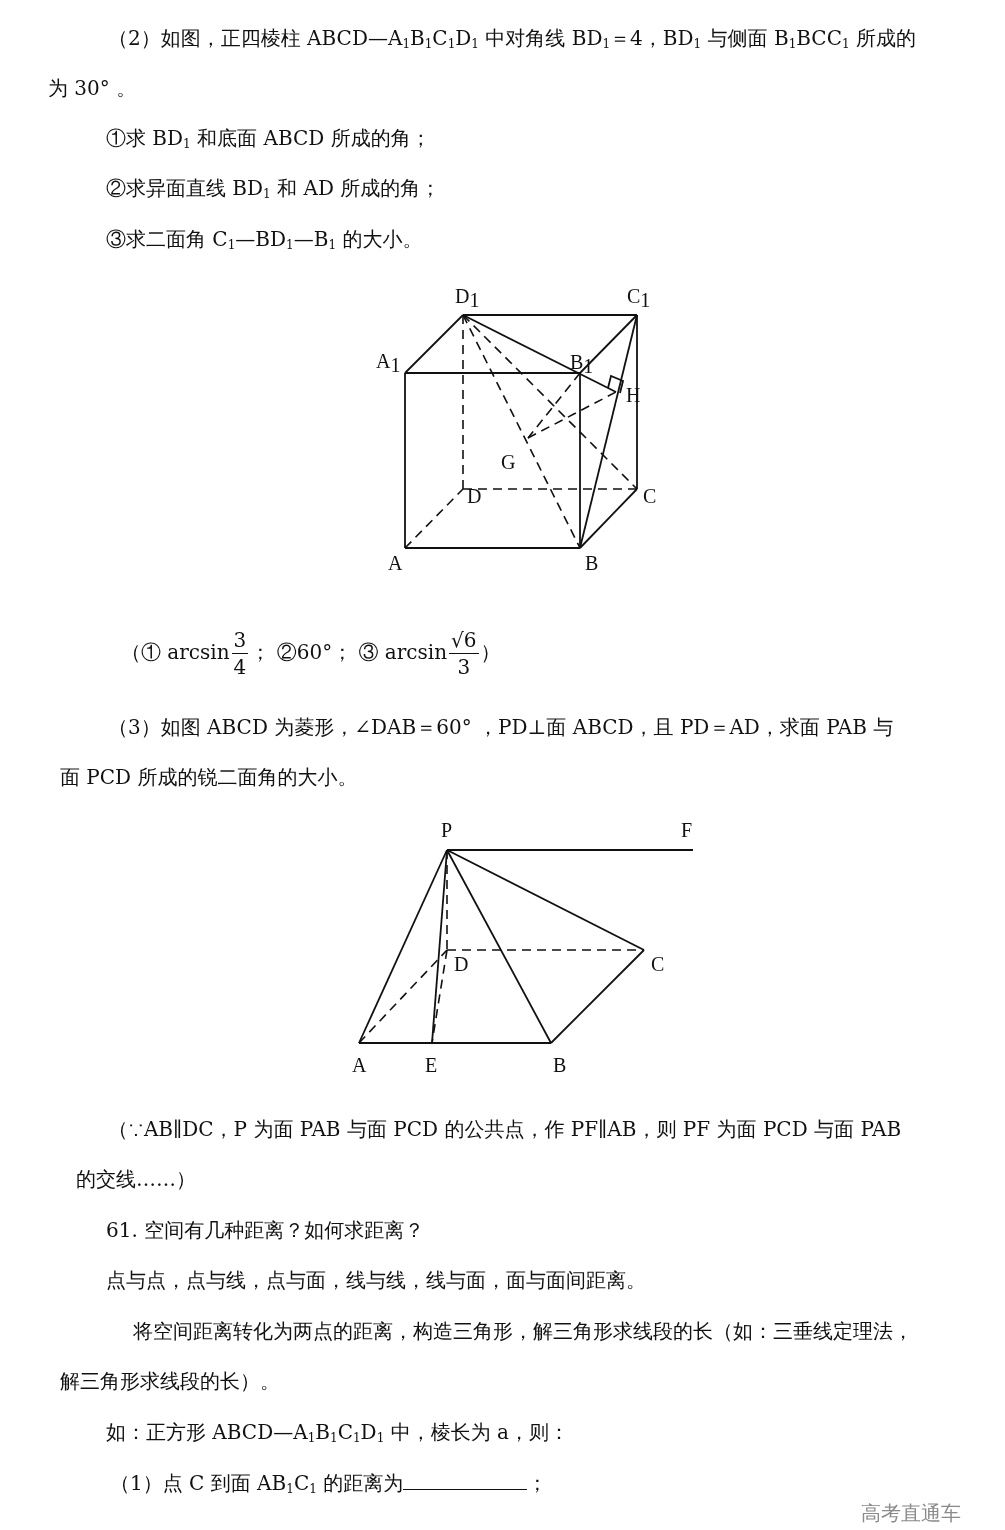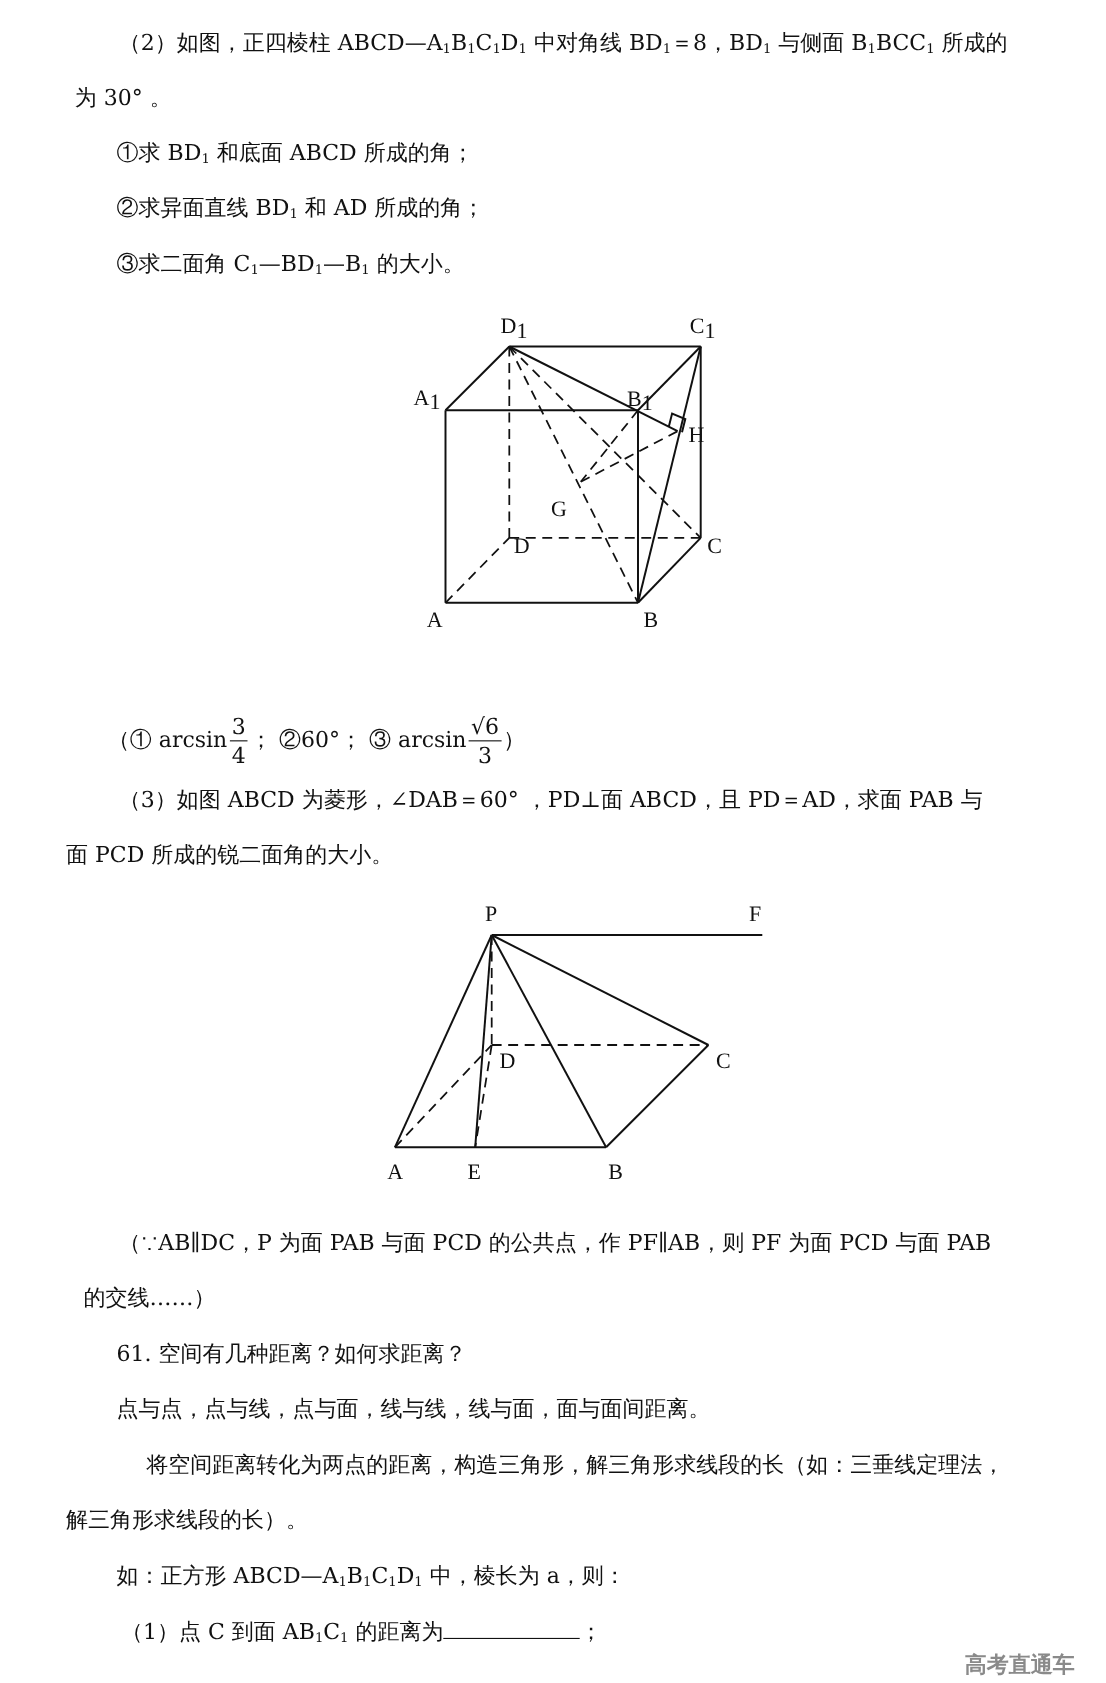--- a/index.html
+++ b/index.html
@@ -6,30 +6,30 @@
   body { width: 1005px; height: 1530px; position: relative; overflow: hidden;
          font-family: "DejaVu Serif", "Liberation Serif", serif; color: #111; }
   .line { position: absolute; font-size: 20px; white-space: nowrap; line-height: 28px; }
   .line sub { font-size: 12px; vertical-align: -3px; }
   .fig { position: absolute; }
   .fig text { font-family: "Liberation Serif", "DejaVu Serif", serif; font-size: 20px; fill: #111; }
   .frac { display: inline-block; vertical-align: middle; text-align: center; margin: 0 2px; }
   .frac .num { display: block; border-bottom: 1.5px solid #111; padding: 0 2px; line-height: 26px; }
   .frac .den { display: block; line-height: 26px; }
   .blank { display: inline-block; width: 124px; border-bottom: 1.5px solid #111; height: 20px; vertical-align: baseline; }
-  .watermark { position: absolute; right: 28px; top: 1500px; font-family: "DejaVu Sans", sans-serif;
-               font-size: 20px; color: #8a8a8a; font-weight: bold; }
+  .watermark { position: absolute; right: 44px; top: 1500px; font-family: "DejaVu Sans", sans-serif;
+               font-size: 20px; color: #8a8a8a; }
 </style>
 </head>
 <body>
 
 <div class="line" style="left:108px; top:24px;">
-  <span>（2）如图，正四棱柱 ABCD—A</span><sub>1</sub><span>B</span><sub>1</sub><span>C</span><sub>1</sub><span>D</span><sub>1</sub><span> 中对角线 BD</span><sub>1</sub><span>＝8，BD</span><sub>1</sub><span> 与侧面 B</span><sub>1</sub><span>BCC</span><sub>1</sub><span> 所成的</span>
+  <span>（2）如图，正四棱柱 ABCD—A</span><sub>1</sub><span>B</span><sub>1</sub><span>C</span><sub>1</sub><span>D</span><sub>1</sub><span> 中对角线 BD</span><sub>1</sub><span>＝4，BD</span><sub>1</sub><span> 与侧面 B</span><sub>1</sub><span>BCC</span><sub>1</sub><span> 所成的</span>
 </div>
-<div class="line" style="left:68px; top:74px;">为 30° 。</div>
+<div class="line" style="left:48px; top:74px;">为 30° 。</div>
 <div class="line" style="left:106px; top:124px;">
   <span>①求 BD</span><sub>1</sub><span> 和底面 ABCD 所成的角；</span>
 </div>
 <div class="line" style="left:106px; top:174px;">
   <span>②求异面直线 BD</span><sub>1</sub><span> 和 AD 所成的角；</span>
 </div>
 <div class="line" style="left:106px; top:225px;">
   <span>③求二面角 C</span><sub>1</sub><span>—BD</span><sub>1</sub><span>—B</span><sub>1</sub><span> 的大小。</span>
 </div>
 
@@ -66,21 +66,21 @@
     <text x="570" y="369"><tspan>B</tspan><tspan class="sub" dy="4">1</tspan></text>
     <text x="626" y="402">H</text>
     <text x="501" y="469">G</text>
     <text x="467" y="503">D</text>
     <text x="643" y="503">C</text>
     <text x="388" y="570">A</text>
     <text x="585" y="570">B</text>
   </g>
 </svg>
 
-<div class="line" style="left:98px; top:622px; line-height:60px;margin-top:20px;">
+<div class="line" style="left:121px; top:622px; line-height:60px;">
   <span>（</span><span>① arcsin</span><span class="frac"><span class="num">3</span><span class="den">4</span></span><span>；</span> <span>②60°</span><span>；</span> <span>③ arcsin</span><span class="frac"><span class="num">√6</span><span class="den">3</span></span><span>）</span>
 </div>
 
 <div class="line" style="left:108px; top:713px;">（3）如图 ABCD 为菱形，∠DAB＝60° ，PD⊥面 ABCD，且 PD＝AD，求面 PAB 与</div>
 <div class="line" style="left:60px; top:763px;">面 PCD 所成的锐二面角的大小。</div>
 
 <svg class="fig" style="left:0; top:0;" width="1005" height="1100" viewBox="0 0 1005 1100">
   <g stroke="#111" stroke-width="1.8" fill="none">
     <line x1="447" y1="850" x2="693" y2="850"></line>
     <line x1="447" y1="850" x2="359" y2="1043"></line>

